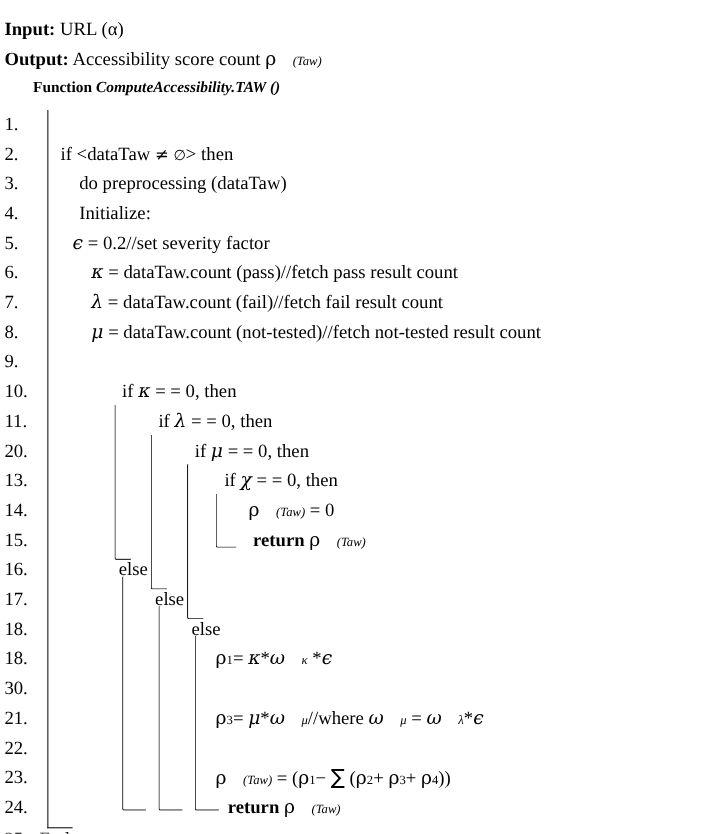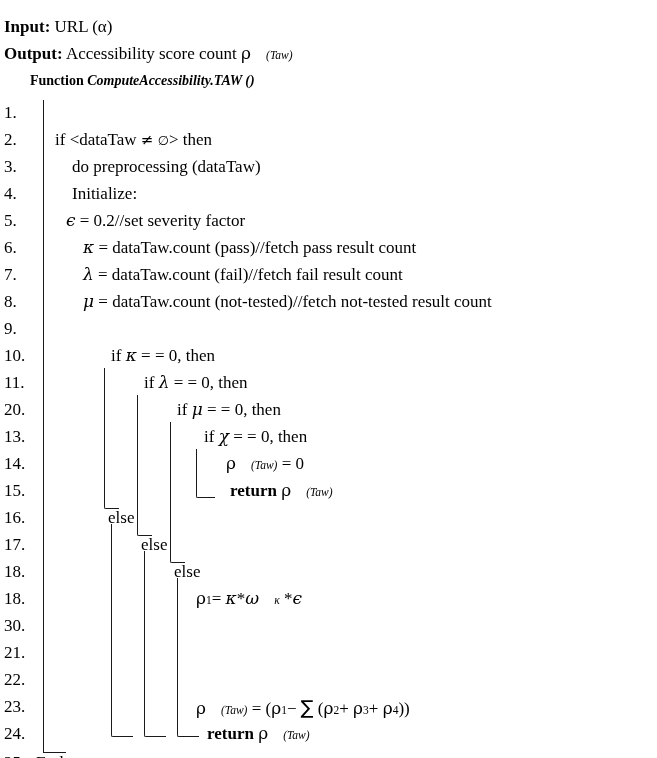--- a/index.html
+++ b/index.html
@@ -191,20 +191,23 @@
 
   <div class="code" style="left:141px; top:520px">else</div>
 
   <div class="code" style="left:174px; top:547px">else</div>
 
   <div class="code" style="left:196px; top:574px">
     <span class="rho">ρ</span><span class="subn">1</span>= <span class="gk">κ</span>*<span class="gk">ω</span><span class="sub">κ</span> *<span class="gk">ϵ</span>
   </div>
 
 
+  <div class="code" style="left:196px; top:628px">
+    <span class="rho">ρ</span><span class="subn">3</span>= <span class="gk">μ</span>*<span class="gk">ω</span><span class="sub">μ</span>//where <span class="gk">ω</span><span class="sub">μ</span> = <span class="gk">ω</span><span class="sub">λ</span>*<span class="gk">ϵ</span>
+  </div>
 
 
   <div class="code" style="left:196px; top:682px">
     <span class="rho">ρ</span><span class="sub">(Taw)</span> = (<span class="rho">ρ</span><span class="subn">1</span><span>−</span> <span class="sumglyph">∑</span> (<span class="rho">ρ</span><span class="subn">2</span>+ <span class="rho">ρ</span><span class="subn">3</span>+ <span class="rho">ρ</span><span class="subn">4</span>))
   </div>
 
   <div class="code" style="left:207px; top:709px">
     <b>return</b>&nbsp;<span class="rho">ρ</span><span class="sub">(Taw)</span>
   </div>
 

